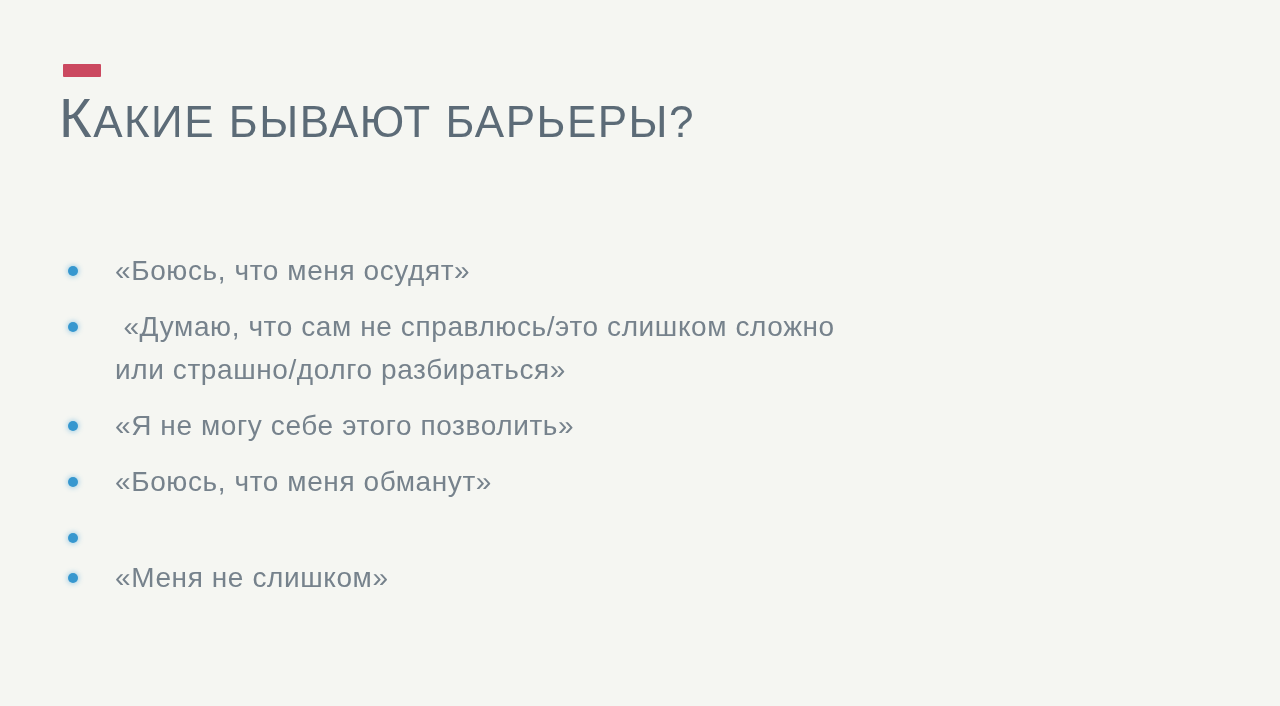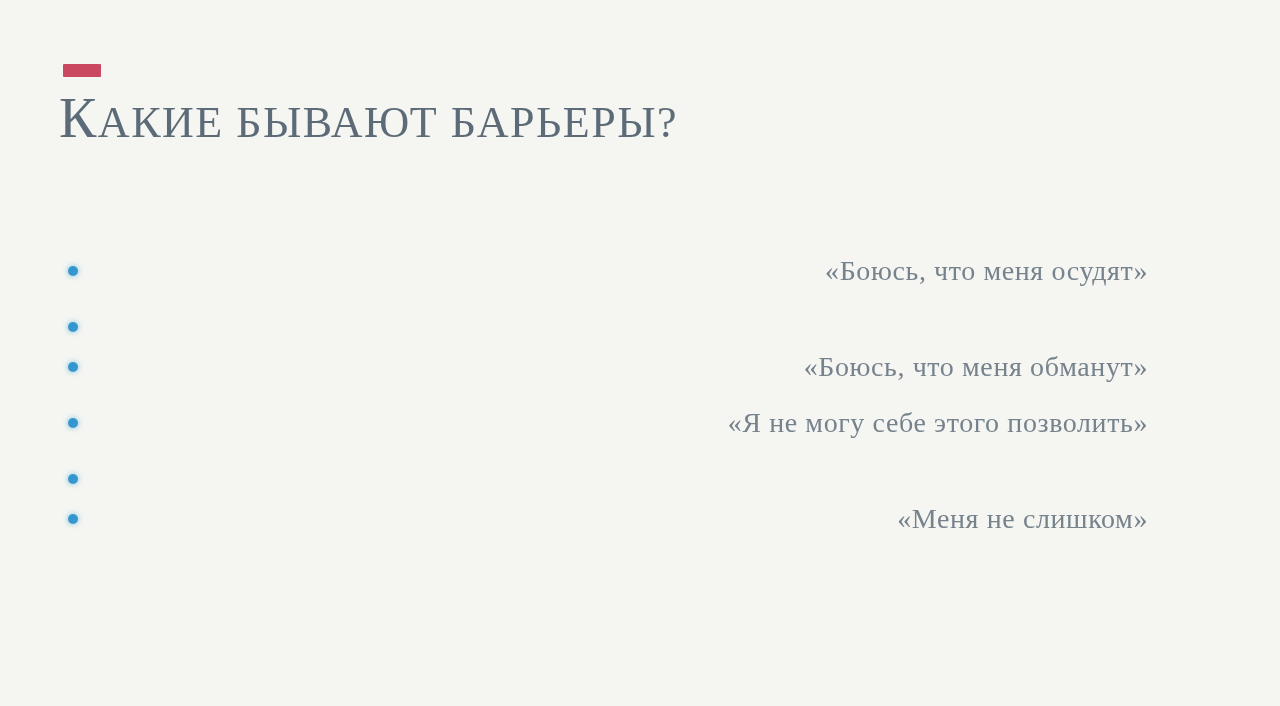--- a/index.html
+++ b/index.html
@@ -9,21 +9,20 @@
     height: 706px;
     background: #f5f6f2;
     font-family: "Liberation Sans", sans-serif;
     overflow: hidden;
   }
   .slide {
     position: relative;
     width: 1036px;
     height: 706px;
     background: #f5f6f2;
-    font-family: Liberation Serif, serif;
   }
   .accent-bar {
     position: absolute;
     left: 63px;
     top: 64px;
     width: 38px;
     height: 13px;
     background: #cb4960;
     border-radius: 1px;
   }
@@ -52,21 +51,20 @@
     list-style: none;
   }
   .bullet-item {
     display: flex;
     align-items: flex-start;
     margin-bottom: 13px;
     color: #76828c;
     font-size: 28px;
     line-height: 43px;
     letter-spacing: 0.6px;
-    justify-content: space-between;
   }
   .bullet-dot {
     flex: none;
     width: 10px;
     height: 10px;
     border-radius: 50%;
     background: #3697cf;
     box-shadow: 0 0 5px 1px rgba(70, 165, 215, 0.45);
     margin-top: 17px;
     margin-right: 37px;
@@ -84,28 +82,30 @@
 
   <h1 class="slide-title">КАКИЕ БЫВАЮТ БАРЬЕРЫ?</h1>
 
   <ul class="bullet-list">
     <li class="bullet-item">
       <span class="bullet-dot"></span>
       <span class="bullet-text">«Боюсь, что меня осудят»</span>
     </li>
     <li class="bullet-item">
       <span class="bullet-dot"></span>
+      <span class="bullet-text"> «Думаю, что сам не справлюсь/это слишком сложно
+или страшно/долго разбираться»</span>
+    </li>
+    <li class="bullet-item">
+      <span class="bullet-dot"></span>
+      <span class="bullet-text">«Я не могу себе этого позволить»</span>
     </li>
     <li class="bullet-item">
       <span class="bullet-dot"></span>
       <span class="bullet-text">«Боюсь, что меня обманут»</span>
-    </li>
-    <li class="bullet-item">
-      <span class="bullet-dot"></span>
-      <span class="bullet-text">«Я не могу себе этого позволить»</span>
     </li>
     <li class="bullet-item">
       <span class="bullet-dot"></span>
     </li>
     <li class="bullet-item">
       <span class="bullet-dot"></span>
       <span class="bullet-text">«Меня не слишком»</span>
     </li>
   </ul>
 

